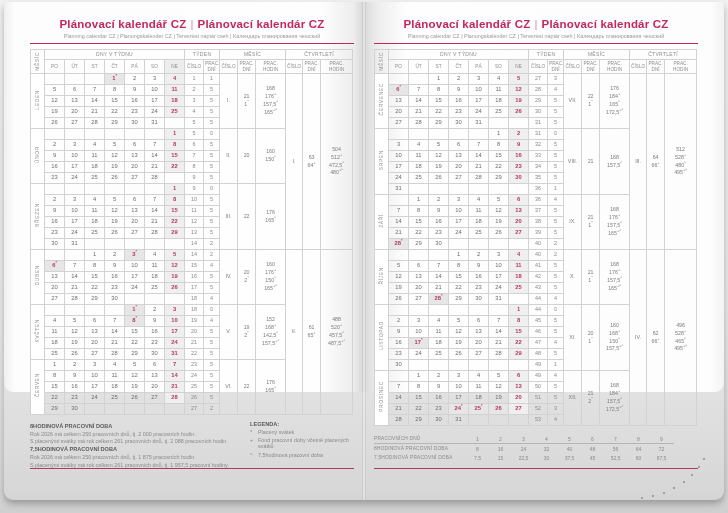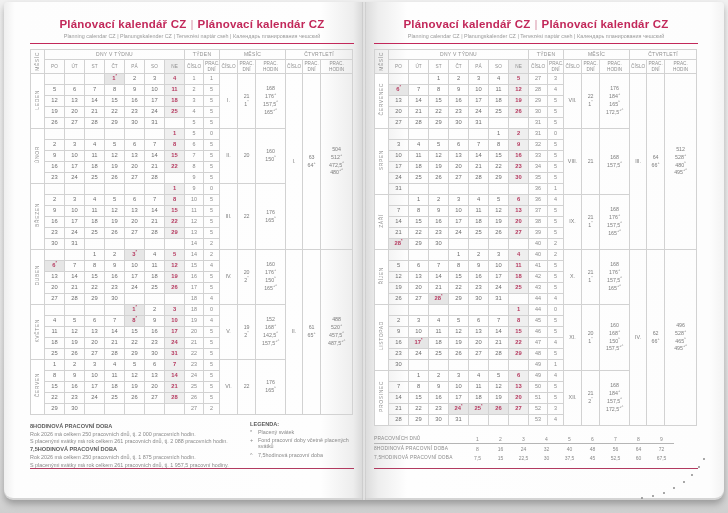--- a/index.html
+++ b/index.html
@@ -7,21 +7,21 @@
     width:728px;height:513px;overflow:hidden;
     background:linear-gradient(180deg,#f1f1f1 0%,#eaeaea 60%,#d7d7d7 96%,#cfcfcf 100%);
     font-family:"Liberation Sans", sans-serif;
     position:relative;
   }
   .book{
     position:absolute;left:4px;top:2px;width:720px;height:498px;
     display:flex;box-shadow:0 4px 7px rgba(0,0,0,.28);
     border-radius:4px 4px 9px 9px;
   }
-  .page{width:360px;height:496px;position:relative;}
+  .page{width:360px;height:390px;position:relative;}
   .page.left{
     border-radius:4px 0 0 9px;
     background:linear-gradient(to right,#efefef 0%,#fdfdfd 3%,#fefefe 88%,#ededed 97%,#d6d6d6 100%);
   }
   .page.right{
     border-radius:0 4px 9px 0;
     background:linear-gradient(to left,#f3f3f3 0%,#fdfdfd 4%,#fefefe 88%,#eeeeee 96%,#dadada 100%);
   }
   .gutter{
     position:absolute;left:50%;top:0;width:4px;height:100%;

